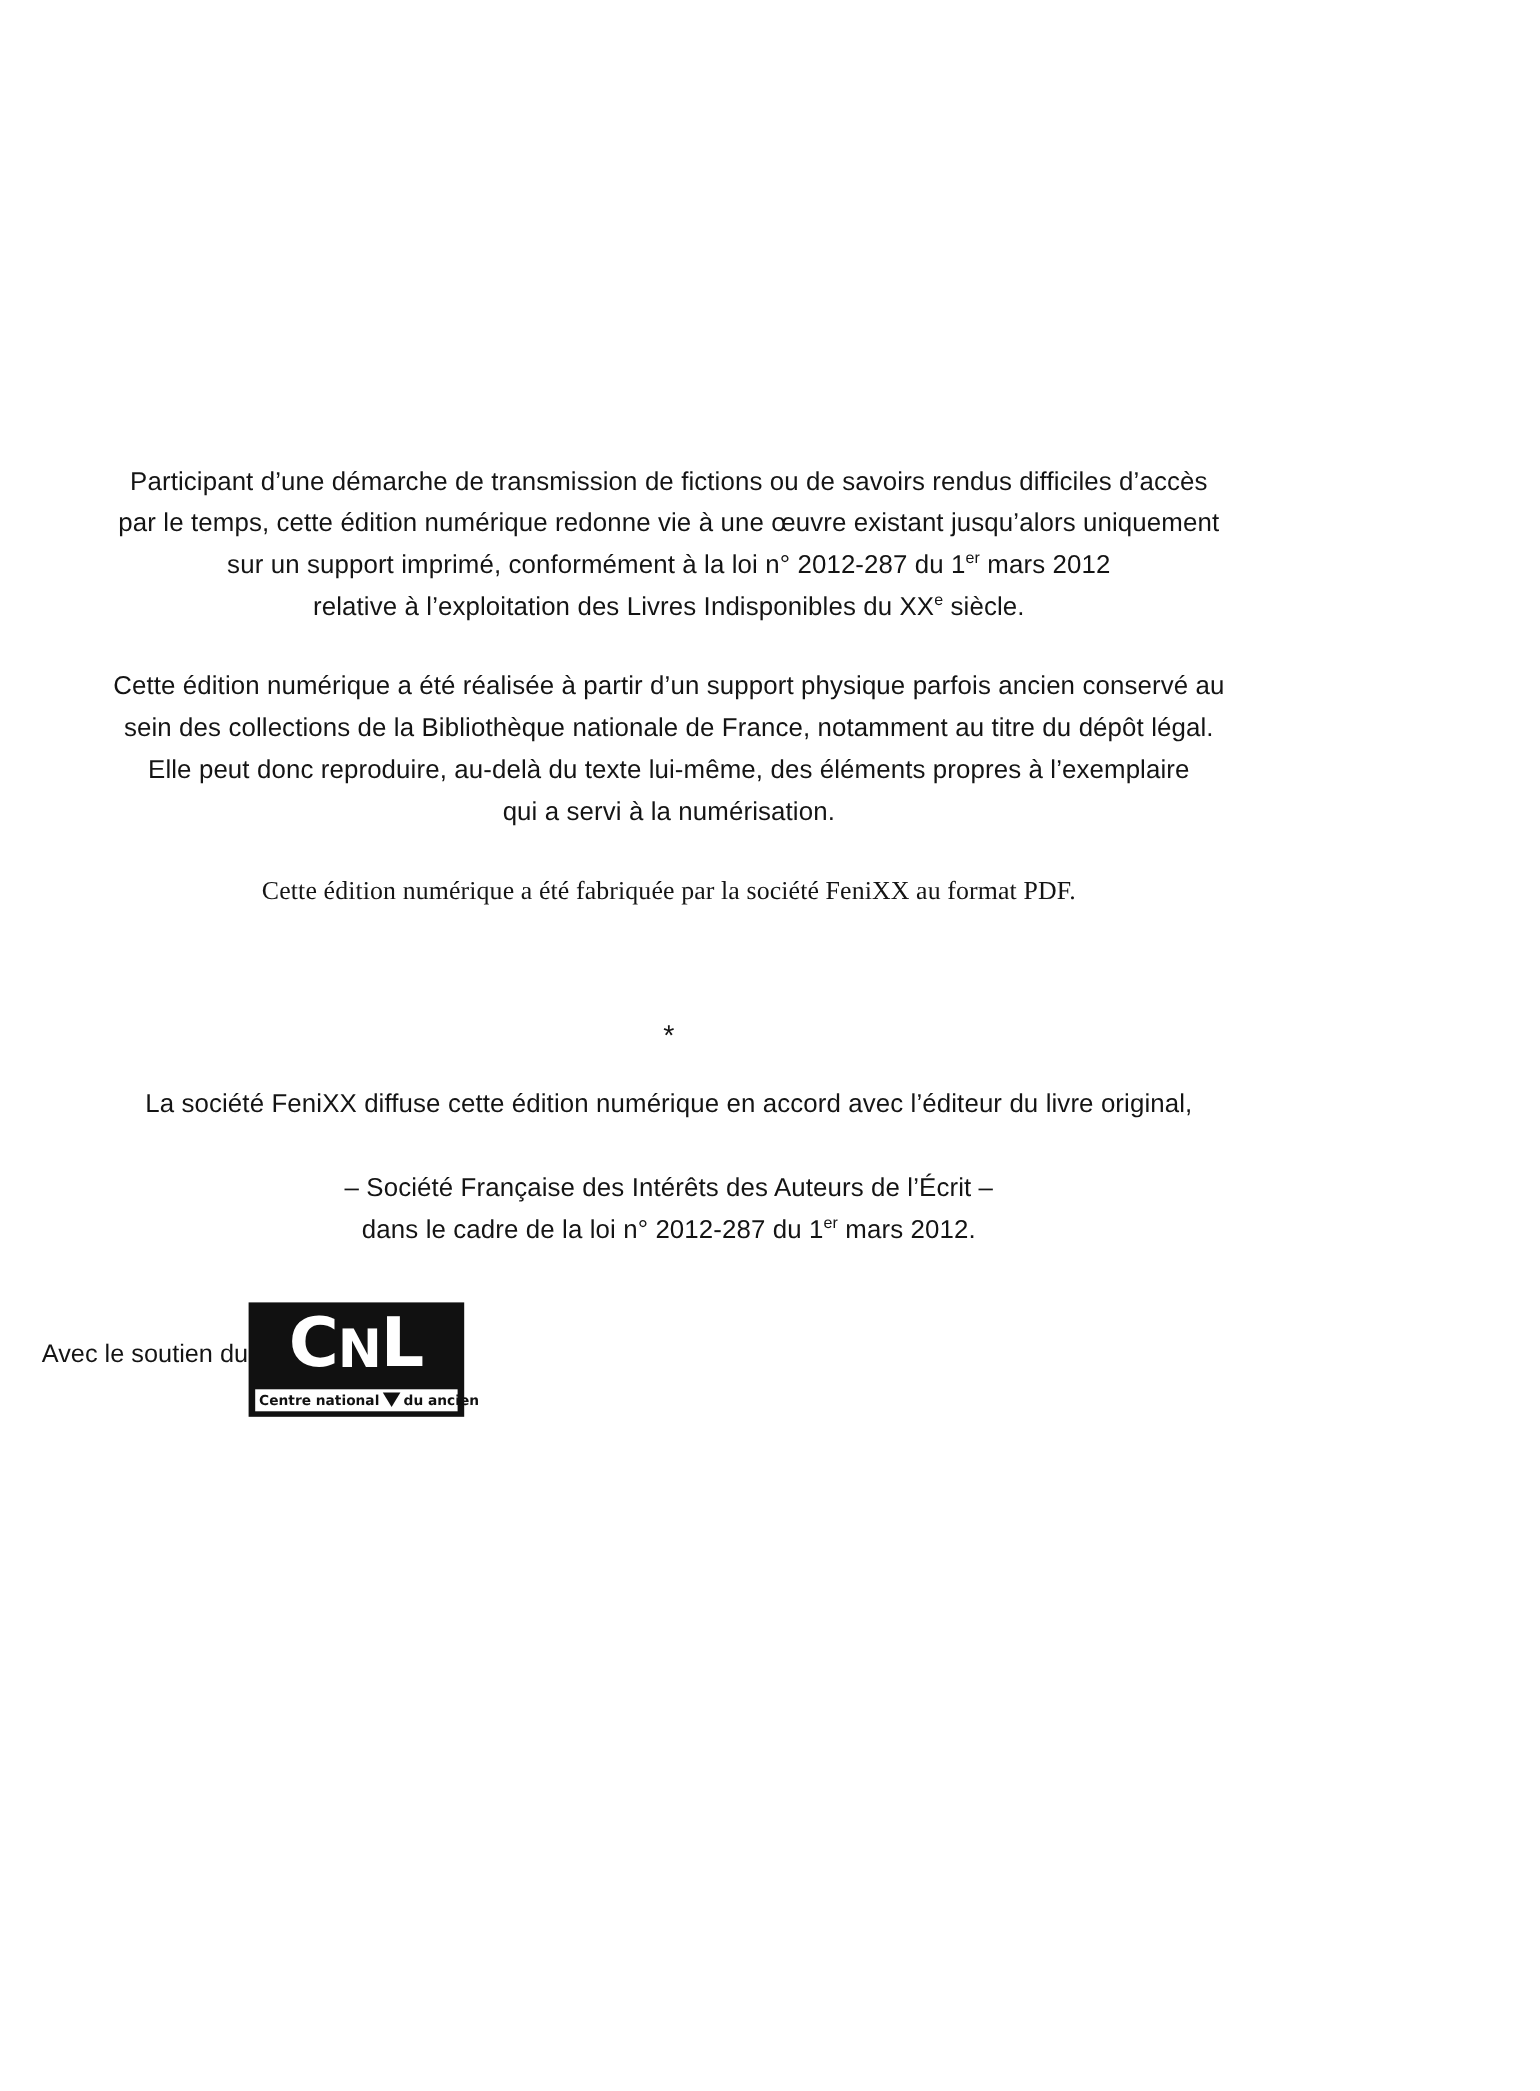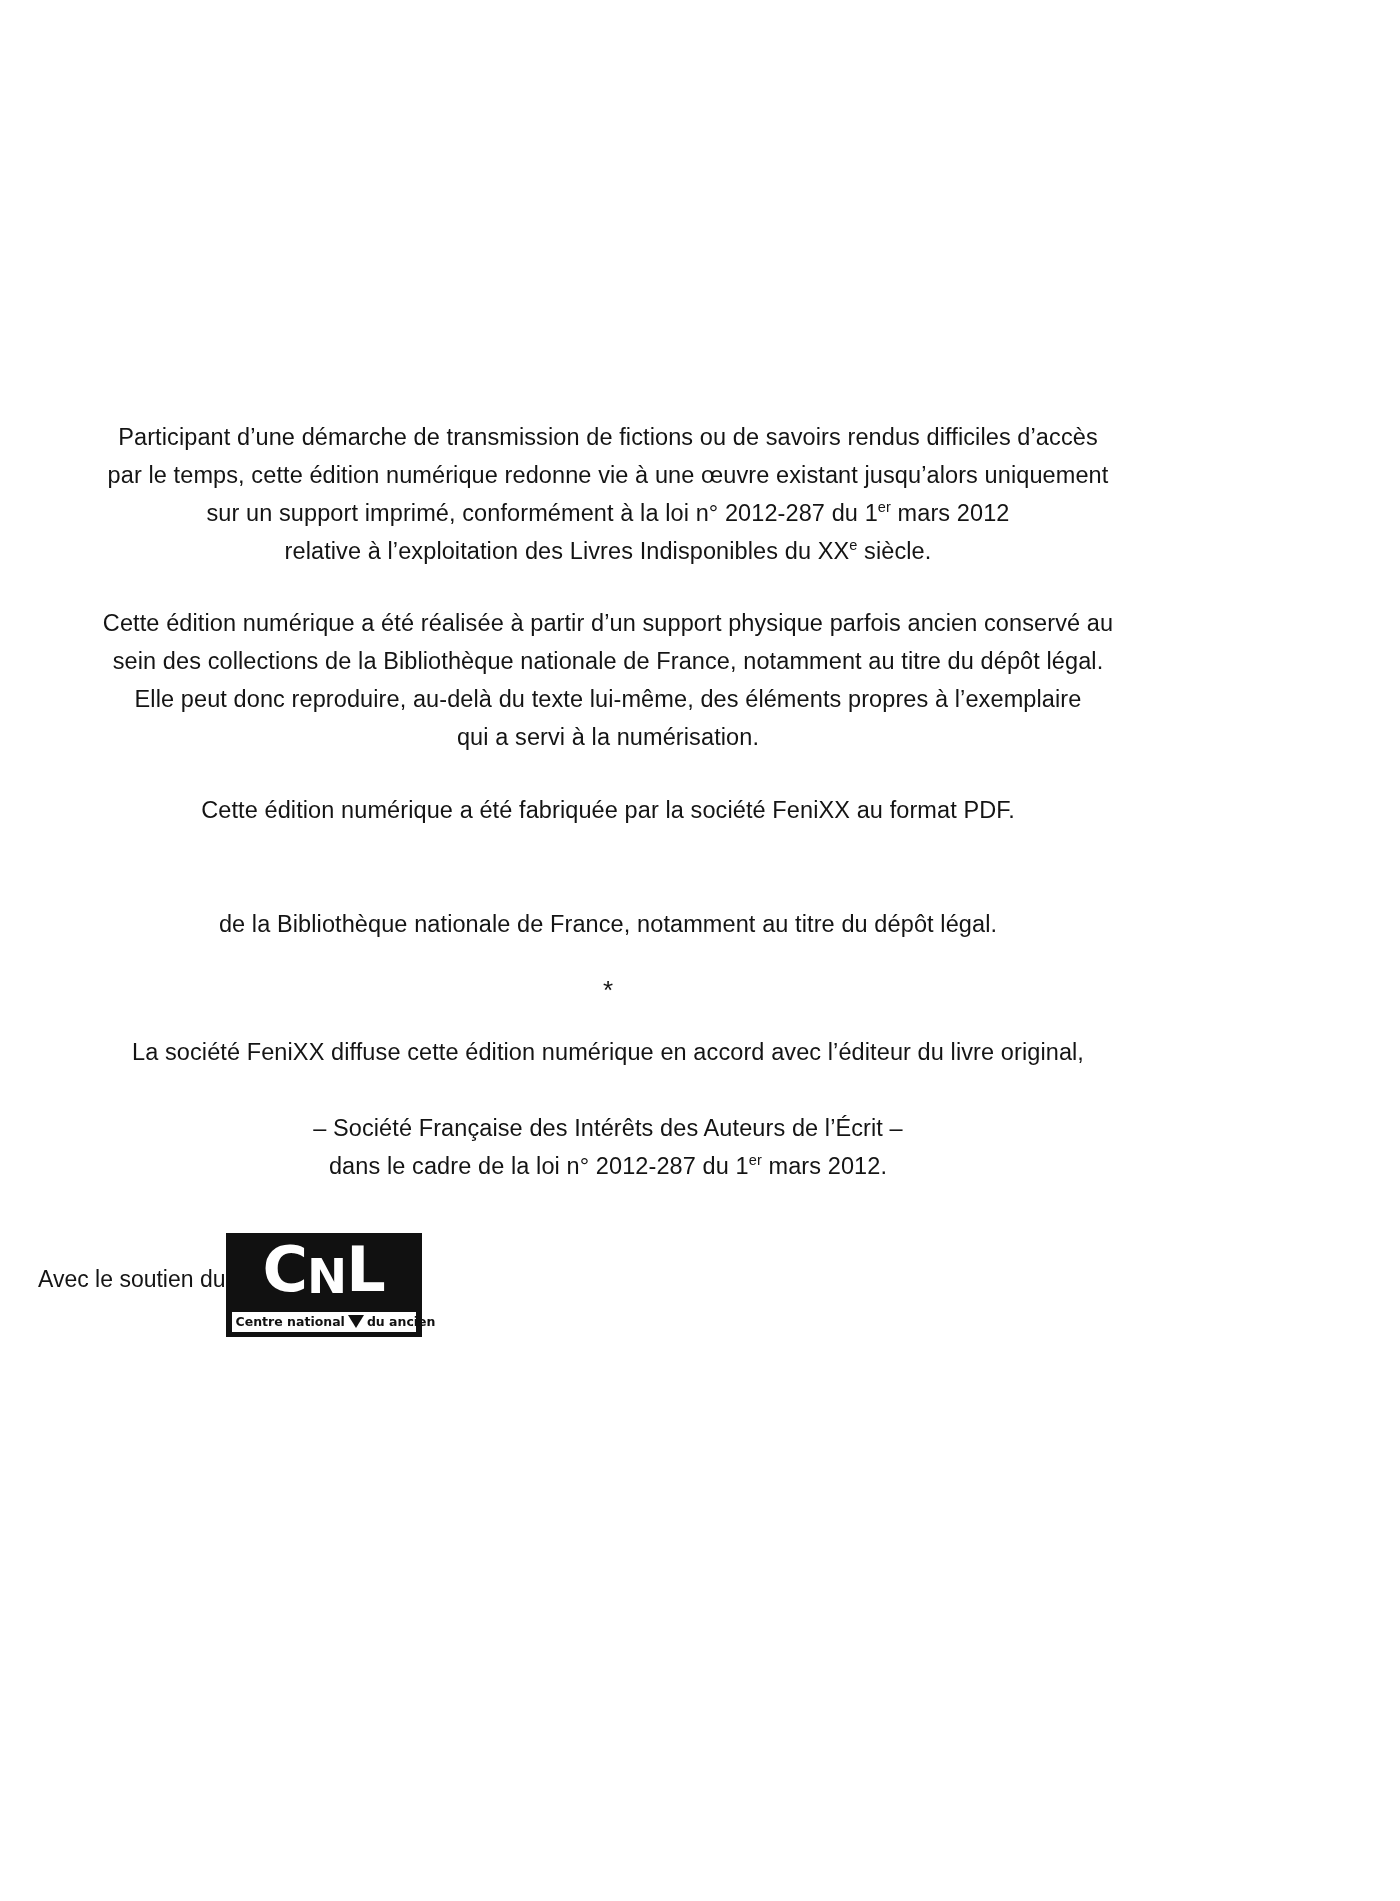--- a/index.html
+++ b/index.html
@@ -31,21 +31,22 @@
     text-align: center;
   }
   .para {
     font-size: 23.5px;
     line-height: 1.62;
     margin: 0 0 34px 0;
     letter-spacing: 0.1px;
     color: #141414;
   }
   .para.single {
-    margin-bottom: 38px;
+    margin-bottom: 27px;
+    font-family: Liberation Serif, serif;
   }
   .sup {
     font-size: 0.62em;
     vertical-align: super;
     line-height: 0;
   }
   .star {
     font-size: 26px;
     line-height: 1;
     margin: 26px 0 30px 0;
@@ -137,21 +138,20 @@
       <span>Elle peut donc reproduire, au-delà du texte lui-même, des éléments propres à l’exemplaire</span><br>
       <span>qui a servi à la numérisation.</span>
     </p>
 
     <p class="para single">
       <span>Cette édition numérique a été fabriquée par la société FeniXX au format PDF.</span>
     </p>
 
     <p class="para">
       <br>
-      <span>de la Bibliothèque nationale de France, notamment au titre du dépôt légal.</span>
     </p>
 
     <p class="para star">*</p>
 
     <p class="para">
       <span>La société FeniXX diffuse cette édition numérique en accord avec l’éditeur du livre original,</span><br>
       <br>
       <span>– Société Française des Intérêts des Auteurs de l’Écrit –</span><br>
       <span>dans le cadre de la loi n° 2012-287 du 1<span class="sup">er</span> mars 2012.</span>
     </p>

